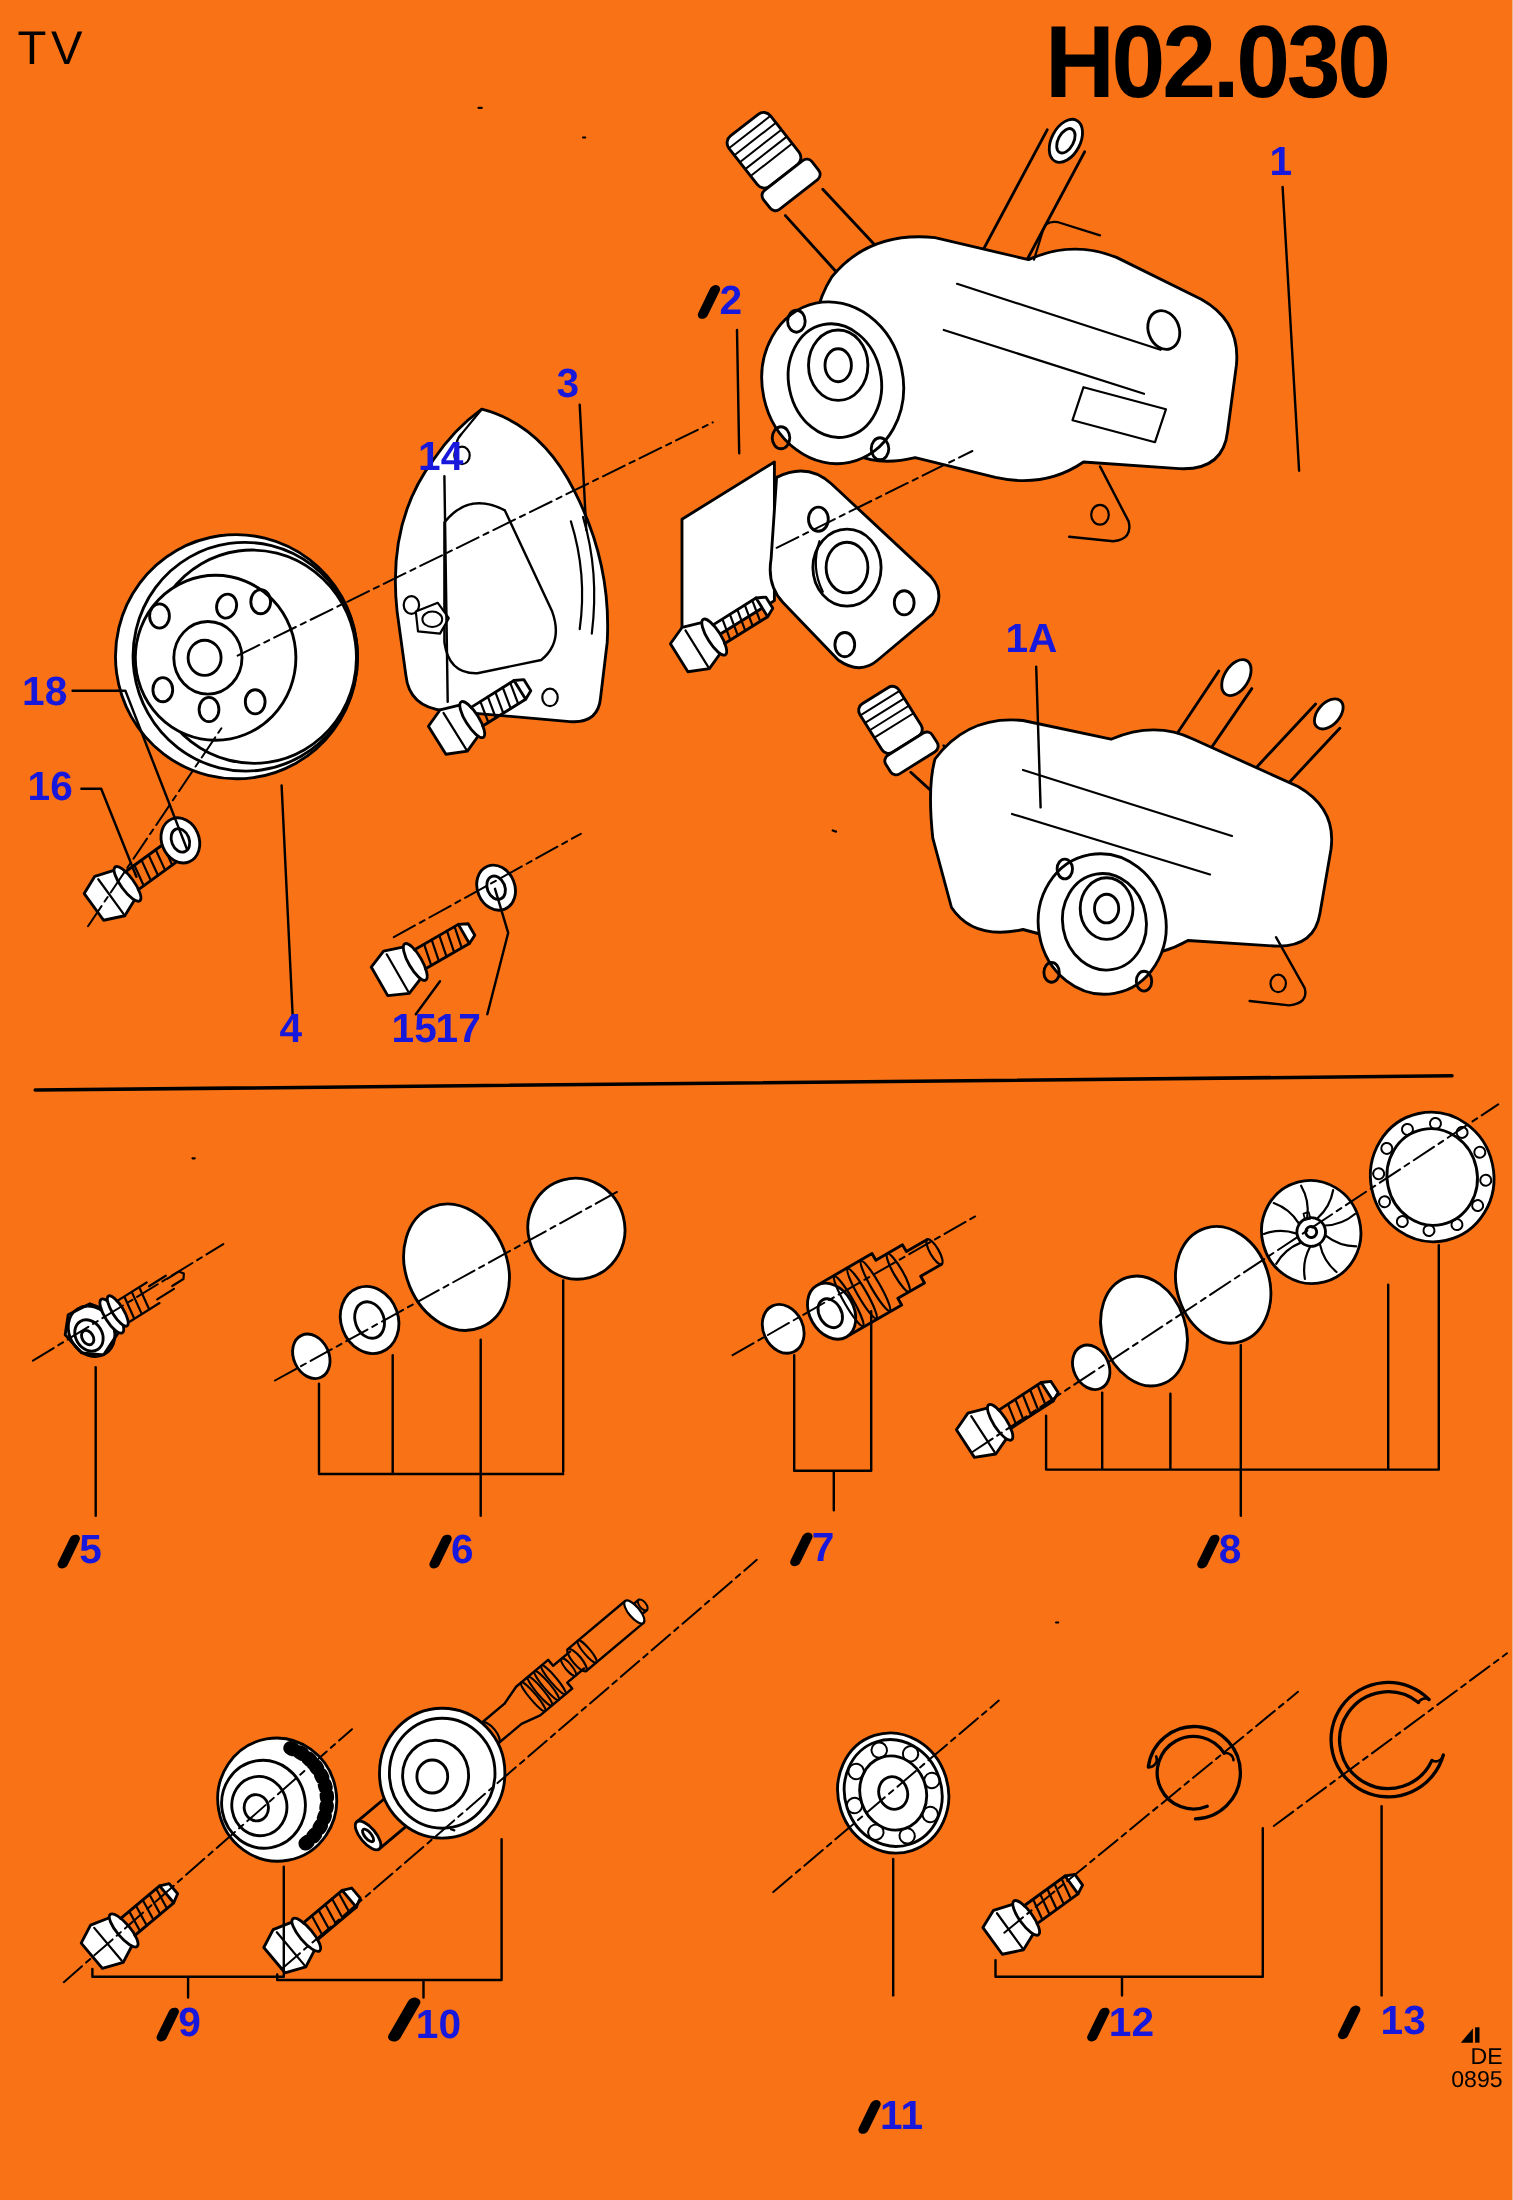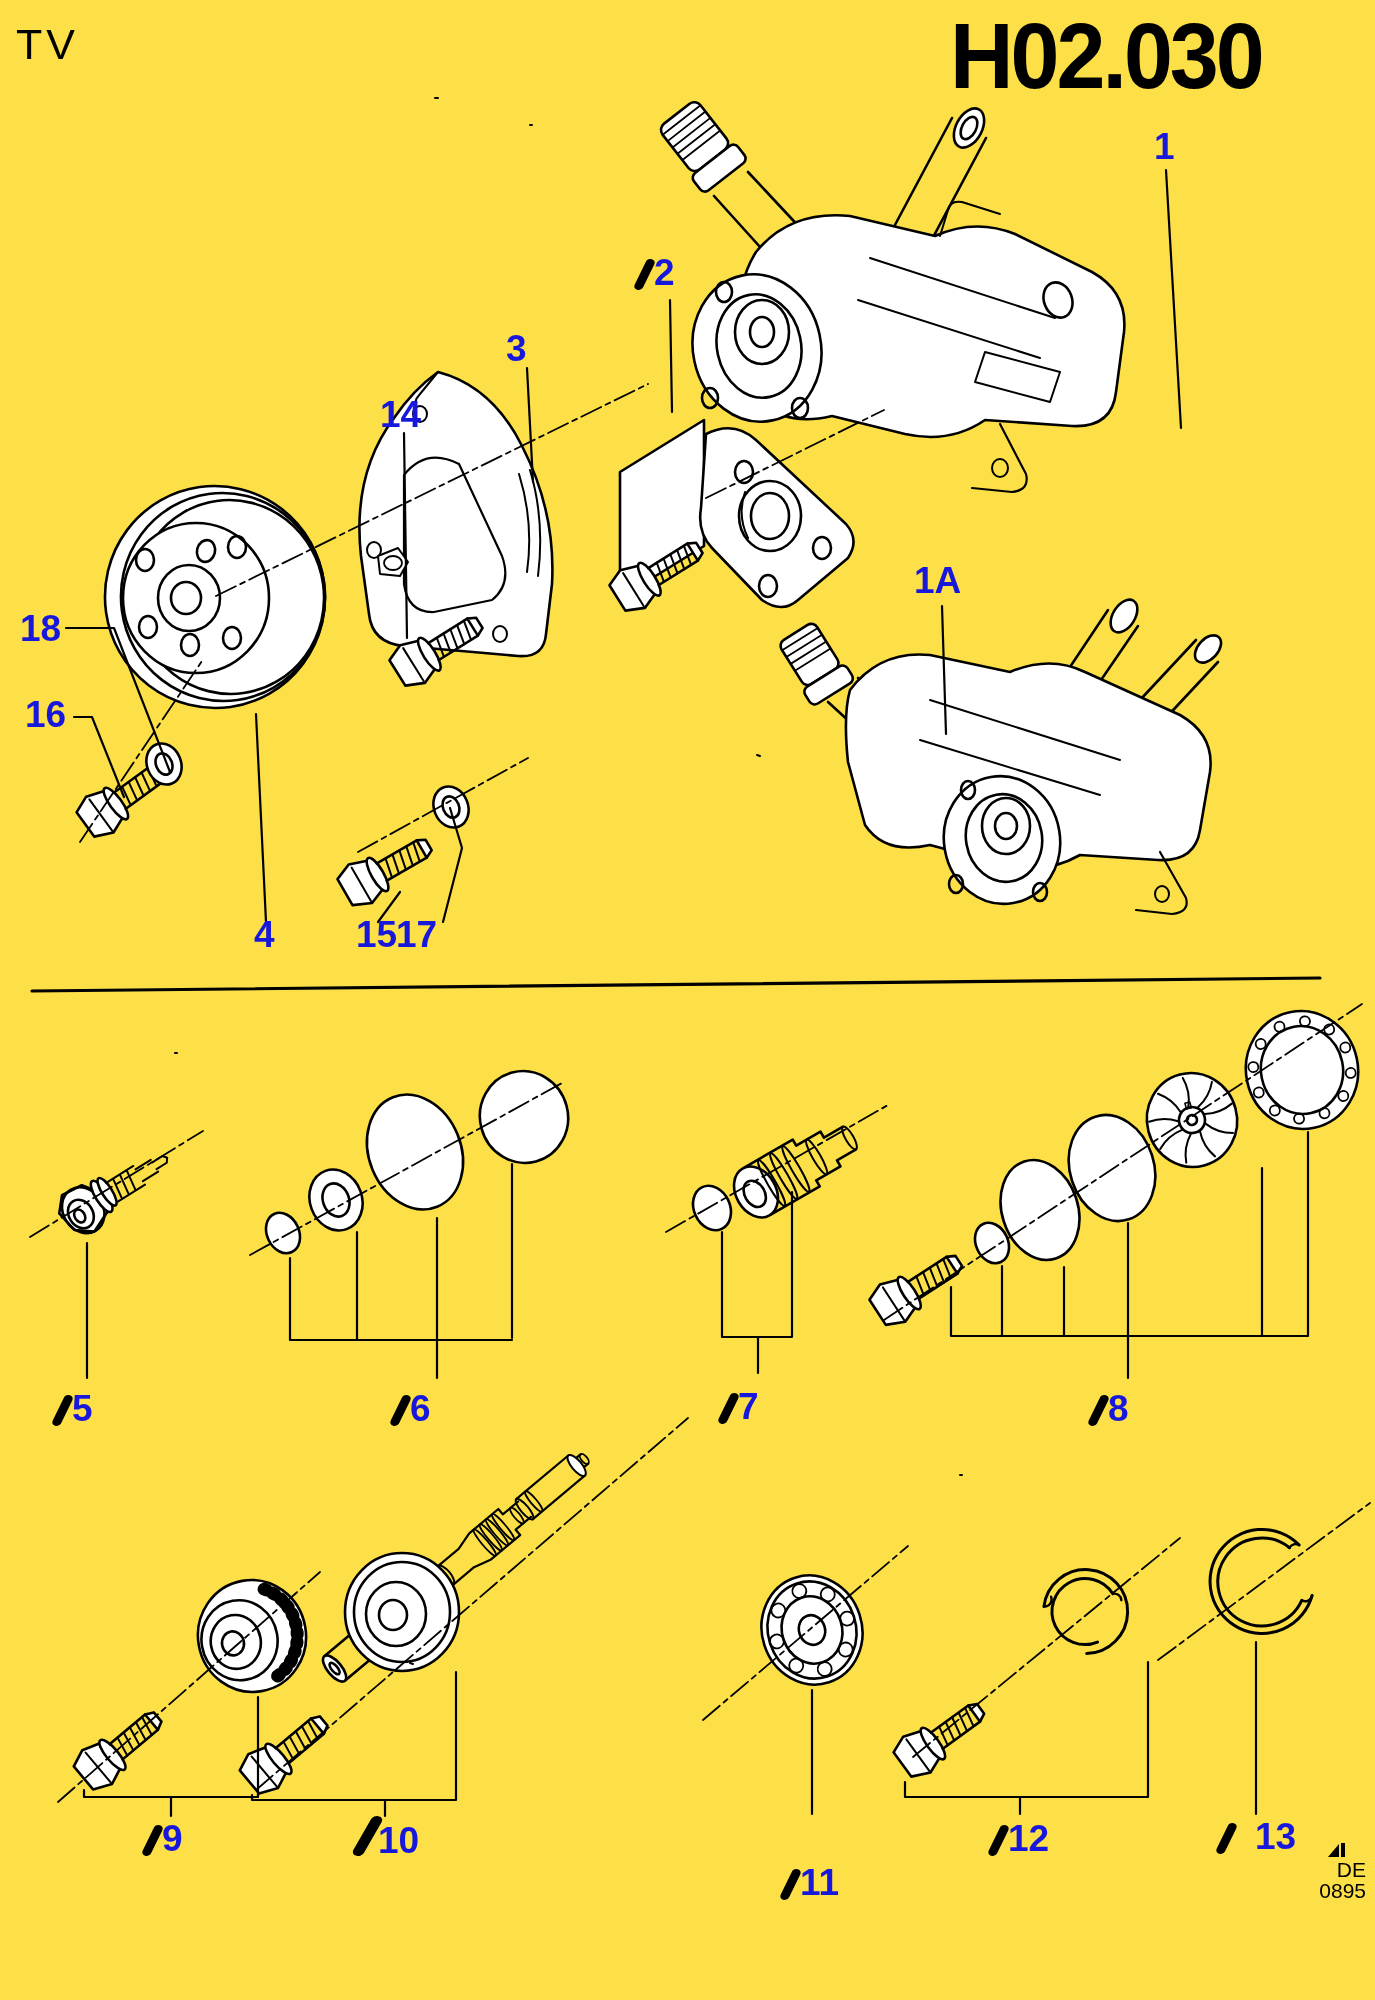--- a/index.html
+++ b/index.html
@@ -1,16 +1,16 @@
 <!DOCTYPE html>
 <html style="--blue: #1818dd;"><head>
 <meta charset="utf-8">
 <style>
   html,body{margin:0;padding:0;background:#e8e8e8;}
-  .page{position:relative;width:1375px;height:2000px;background:#fde047;overflow:hidden;
+  .page{position:relative;width:1375px;height:2000px;background:#f97316;overflow:hidden;
         font-family:"Liberation Sans",sans-serif;color:#000;}
   svg.art{position:absolute;left:0;top:0;}
   .tv{position:absolute;left:16px;top:20px;font-size:43px;font-weight:400;letter-spacing:4px;
       font-family:"Liberation Sans",sans-serif;}
   .code{position:absolute;left:950px;top:2px;font-size:88px;font-weight:bold;letter-spacing:-3px;
         transform:scaleY(1.06);transform-origin:top left;font-family:"Liberation Sans",sans-serif;}
   .callout{position:absolute;display:flex;align-items:flex-start;gap:5px;
            font-family:"Liberation Sans",sans-serif;}
   .callout .num{font-size:37px;font-weight:bold;color:var(--blue,#1818dd);line-height:1;}
   .slash{display:inline-block;width:9px;height:33px;background:#000;border-radius:5px;
@@ -409,21 +409,21 @@
     </div>
 
   <div class="callout" style="left:148px;top:1820px;">
     <span class="slash"></span>
     <span class="num">9</span>
     </div>
   <div class="callout" style="left:362px;top:1814px;">
     <span class="slash big"></span>
     <span class="num" style="margin-top:8px">10</span>
     </div>
-  <div class="callout" style="left:786px;top:1864px;">
+  <div class="callout" style="left:786px;top:1904px;">
     <span class="slash"></span>
     <span class="num">11</span>
     </div>
   <div class="callout" style="left:994px;top:1820px;">
     <span class="slash"></span>
     <span class="num">12</span>
     </div>
   <div class="callout" style="left:1222px;top:1818px;gap:24px;">
     <span class="slash"></span>
     <span class="num">13</span>

